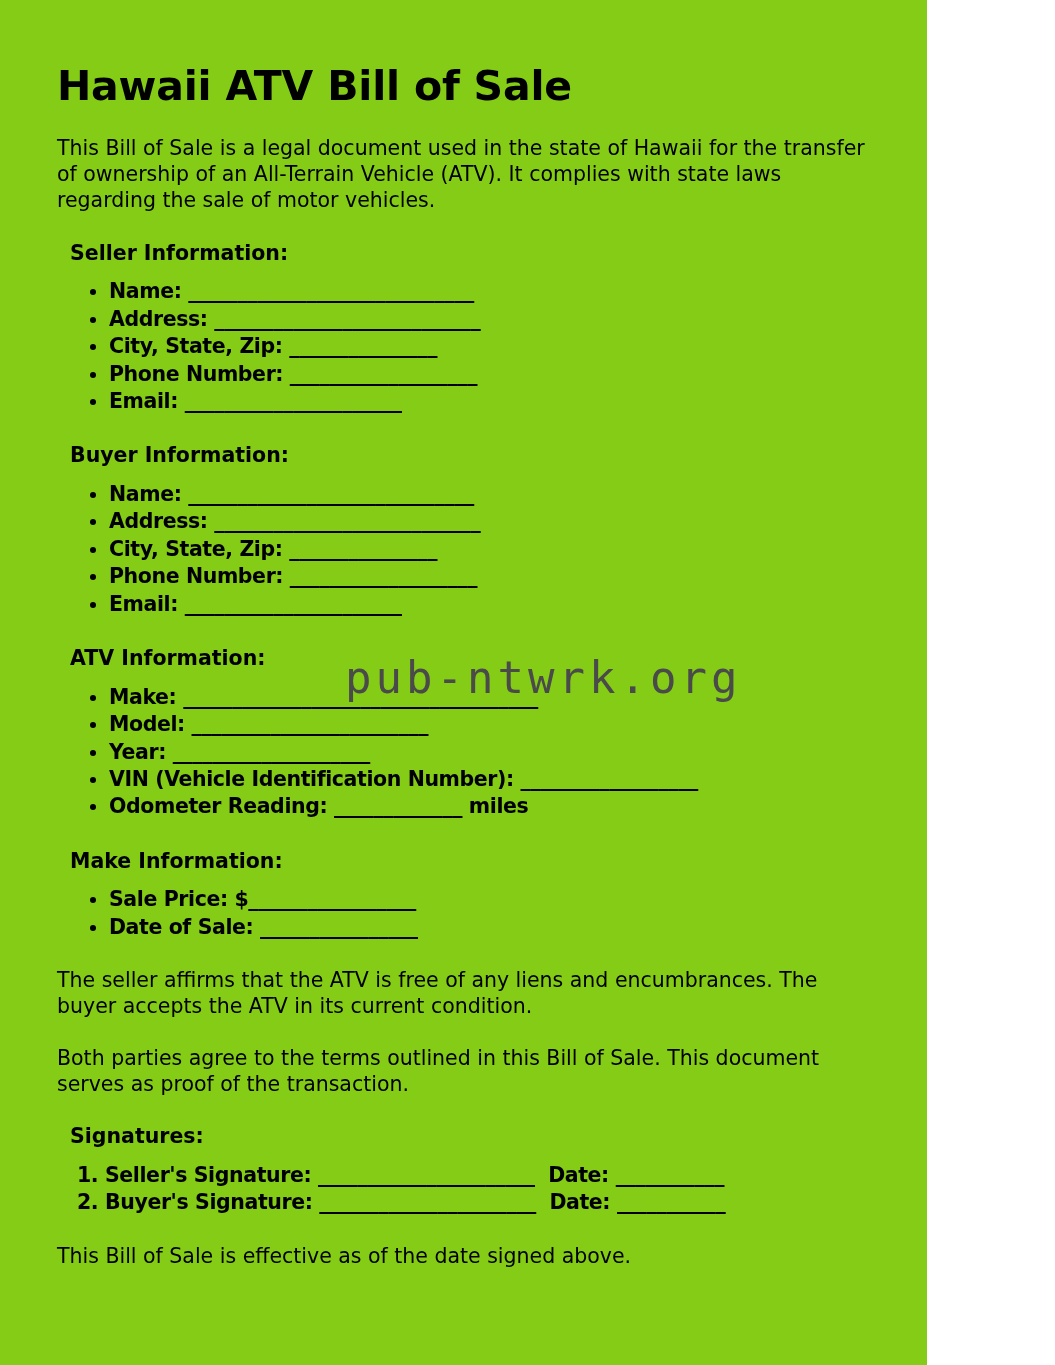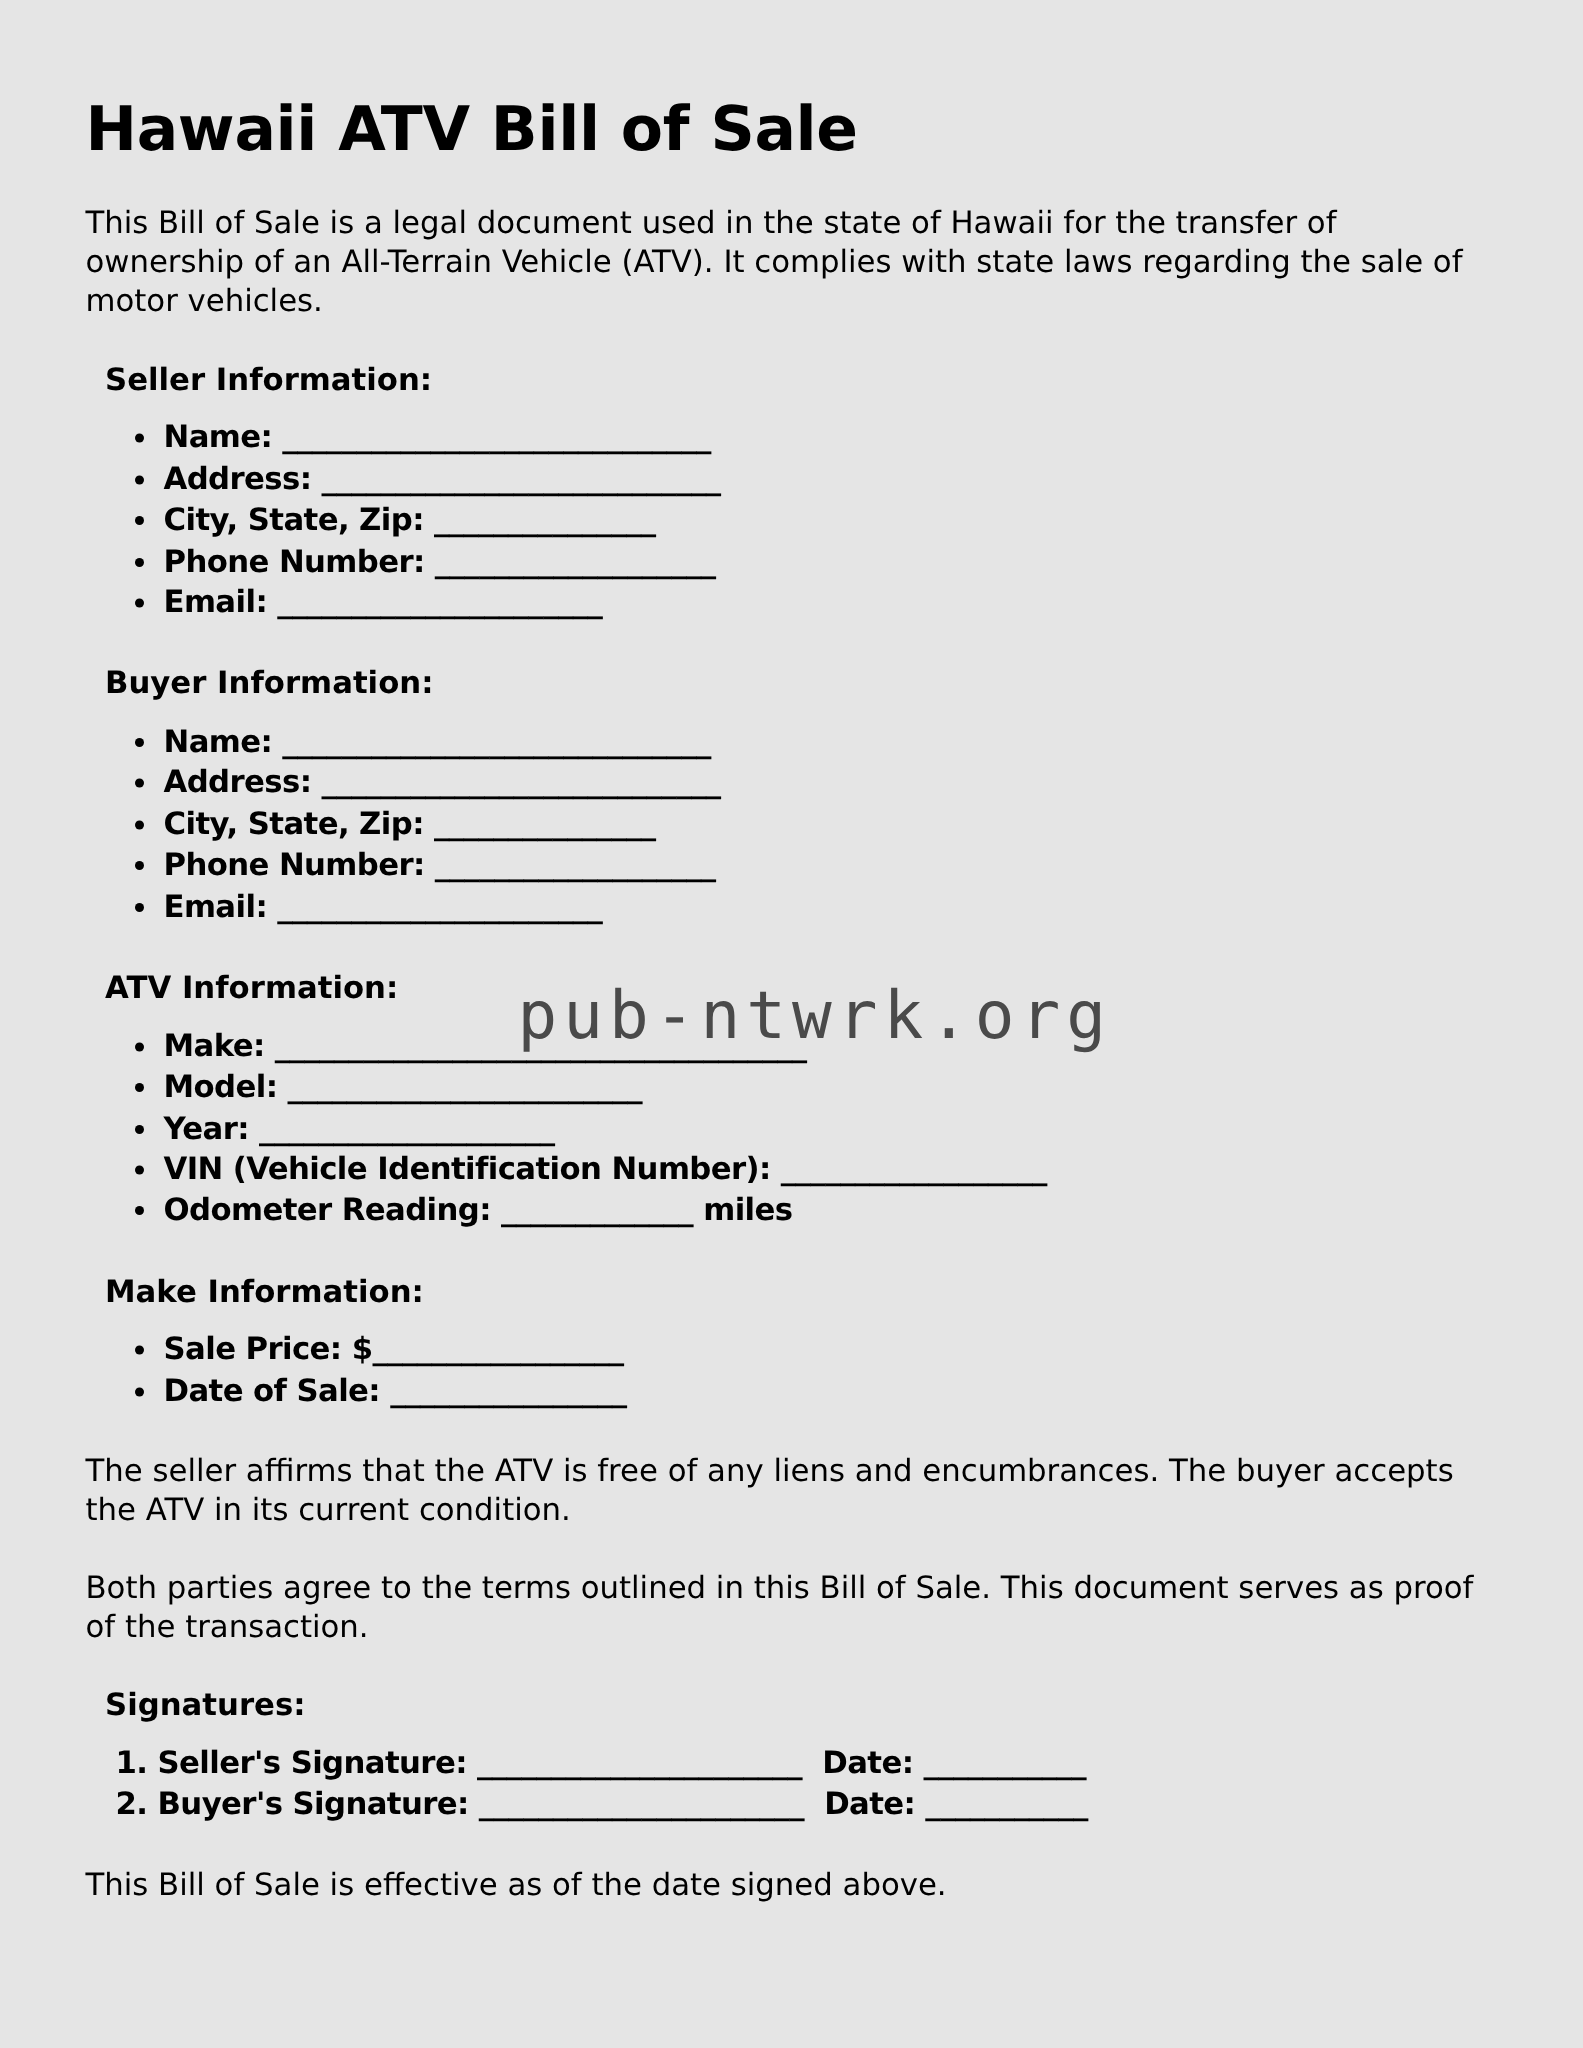--- a/index.html
+++ b/index.html
@@ -14,23 +14,23 @@
     position: relative;
     overflow: hidden;
     font-family: "DejaVu Sans", "Liberation Sans", sans-serif;
     color: #000000;
     -webkit-font-smoothing: antialiased;
   }
   .page {
     position: absolute;
     left: 0;
     top: 0;
-    width: 1055px;
+    width: 927px;
     height: 1365px;
-    background: #e5e5e5;
+    background: #84cc16;
     box-sizing: border-box;
     padding: 62px 60px 0 57px;
   }
   h1.doc-title {
     font-size: 41px;
     font-weight: bold;
     letter-spacing: -0.2px;
     margin: 0 0 0 0;
     padding: 0;
     line-height: 1.18;

